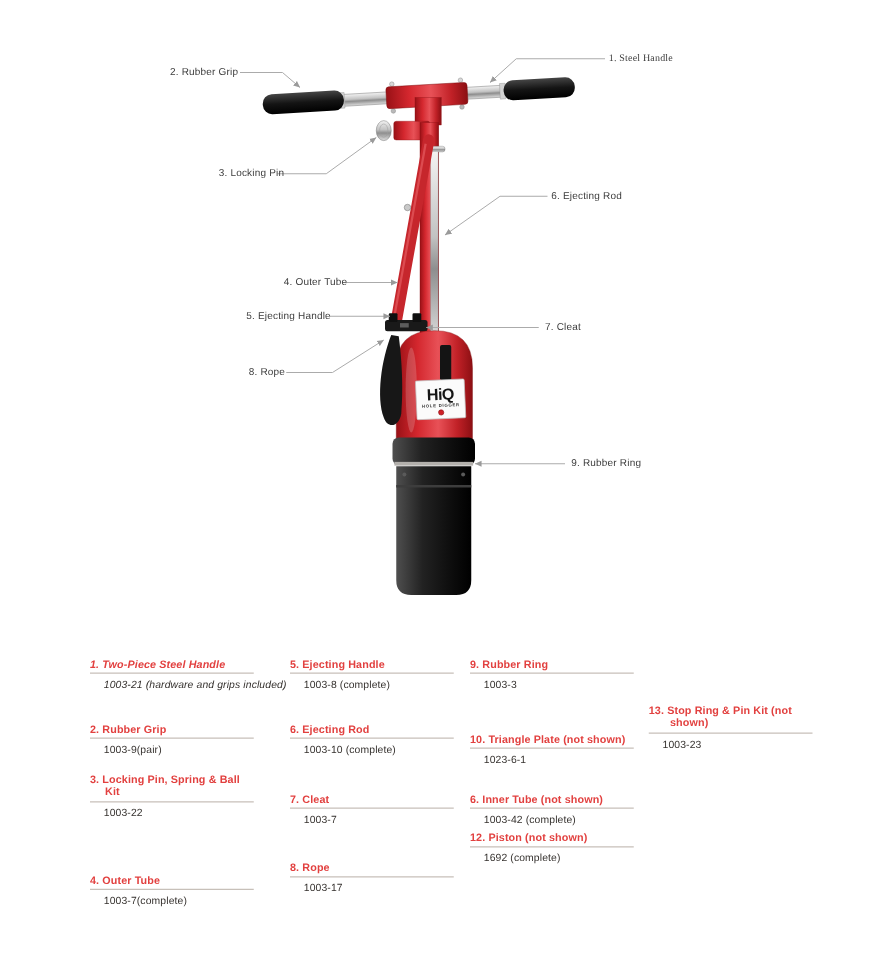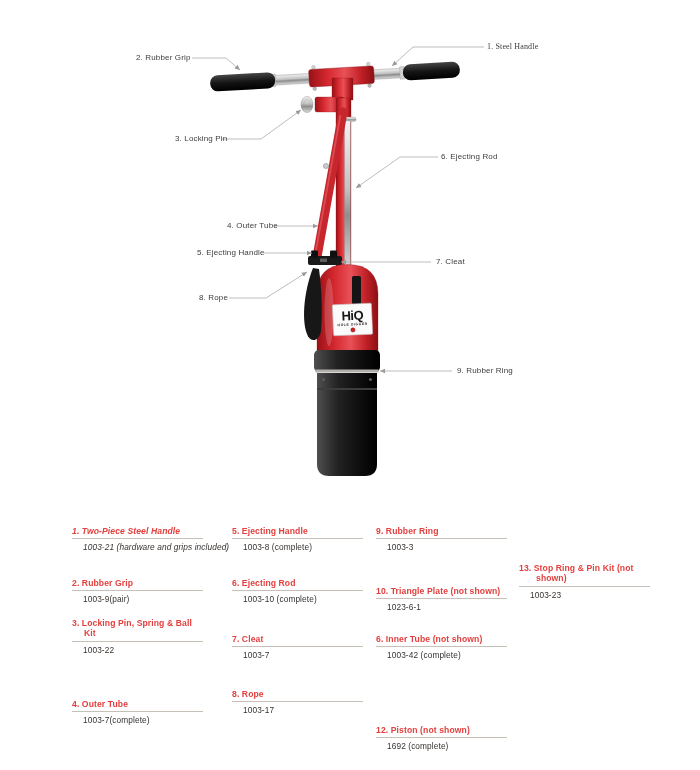--- a/index.html
+++ b/index.html
@@ -42,21 +42,21 @@
   .p2 {left:72px; top:578px;}
   .p3 {left:72px; top:618px;}
   .p4 {left:72px; top:699px;}
   .p5 {left:232px;top:526px;}
   .p6 {left:232px;top:578px;}
   .p7 {left:232px;top:634px;}
   .p8 {left:232px;top:689px;}
   .p9 {left:376px;top:526px;}
   .p10{left:376px;top:586px;}
   .p11{left:376px;top:634px;}
-  .p12{left:376px;top:725px;}
+  .p12{left:376px;top:665px;}
   .p13{left:519px;top:526px;}
 </style>
 </head>
 <body>
 
 <svg id="figure-svg" width="700" height="510" viewBox="0 0 700 510" aria-hidden="true">
   <defs>
     <linearGradient id="chrome" x1="0" y1="0" x2="0" y2="1">
       <stop offset="0" stop-color="#f3f3f3"></stop>
       <stop offset="0.45" stop-color="#c2c2c2"></stop>

